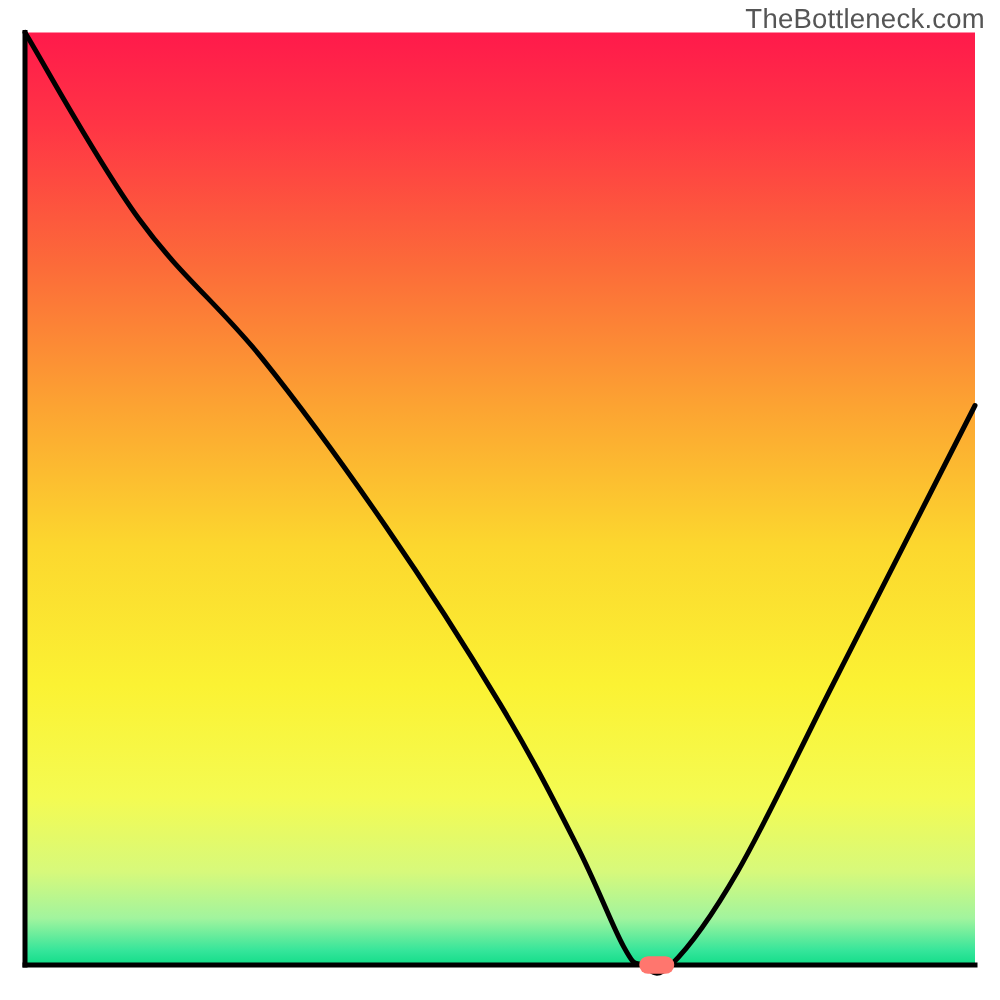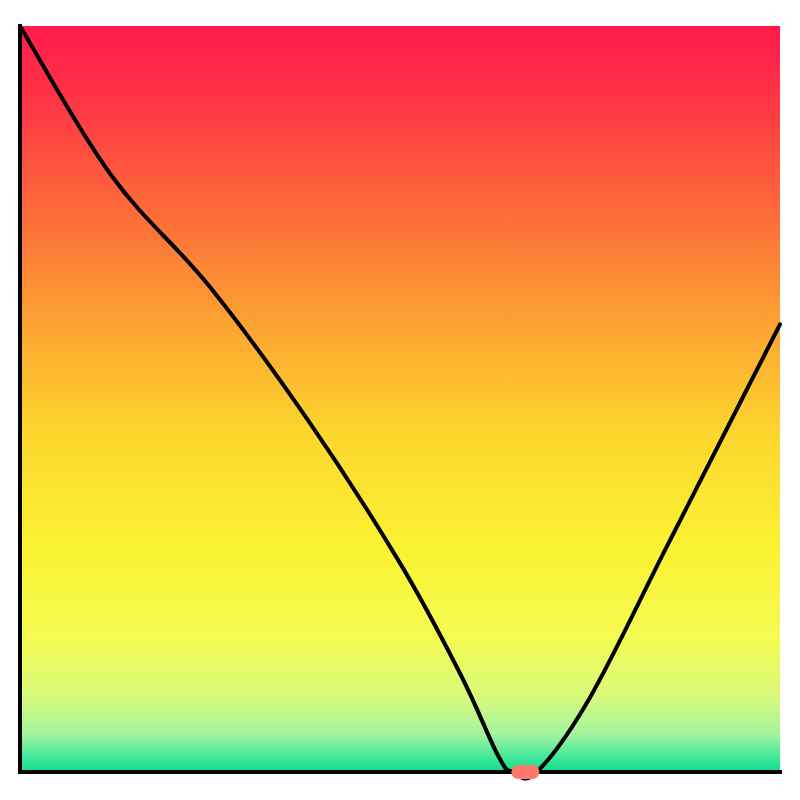--- a/index.html
+++ b/index.html
@@ -25,20 +25,21 @@
     font-size: 22px;
     color: #555555;
     font-family: Arial, Helvetica, sans-serif;
     letter-spacing: 0.2px;
   }
 </style>
 </head>
 <body>
 
 <div class="container">
+  <div class="watermark">TheBottleneck.com</div>
 
   <svg id="chart-svg" width="800" height="800" viewBox="0 0 800 800">
     <defs>
       <linearGradient id="bg-grad" x1="0" y1="0" x2="0" y2="1">
           <stop offset="0%" stop-color="#ff1a4b"></stop>
           <stop offset="10%" stop-color="#ff3545"></stop>
           <stop offset="25%" stop-color="#fc6b39"></stop>
           <stop offset="40%" stop-color="#fca332"></stop>
           <stop offset="55.00000000000001%" stop-color="#fcd72e"></stop>
           <stop offset="70%" stop-color="#fbf233"></stop>

